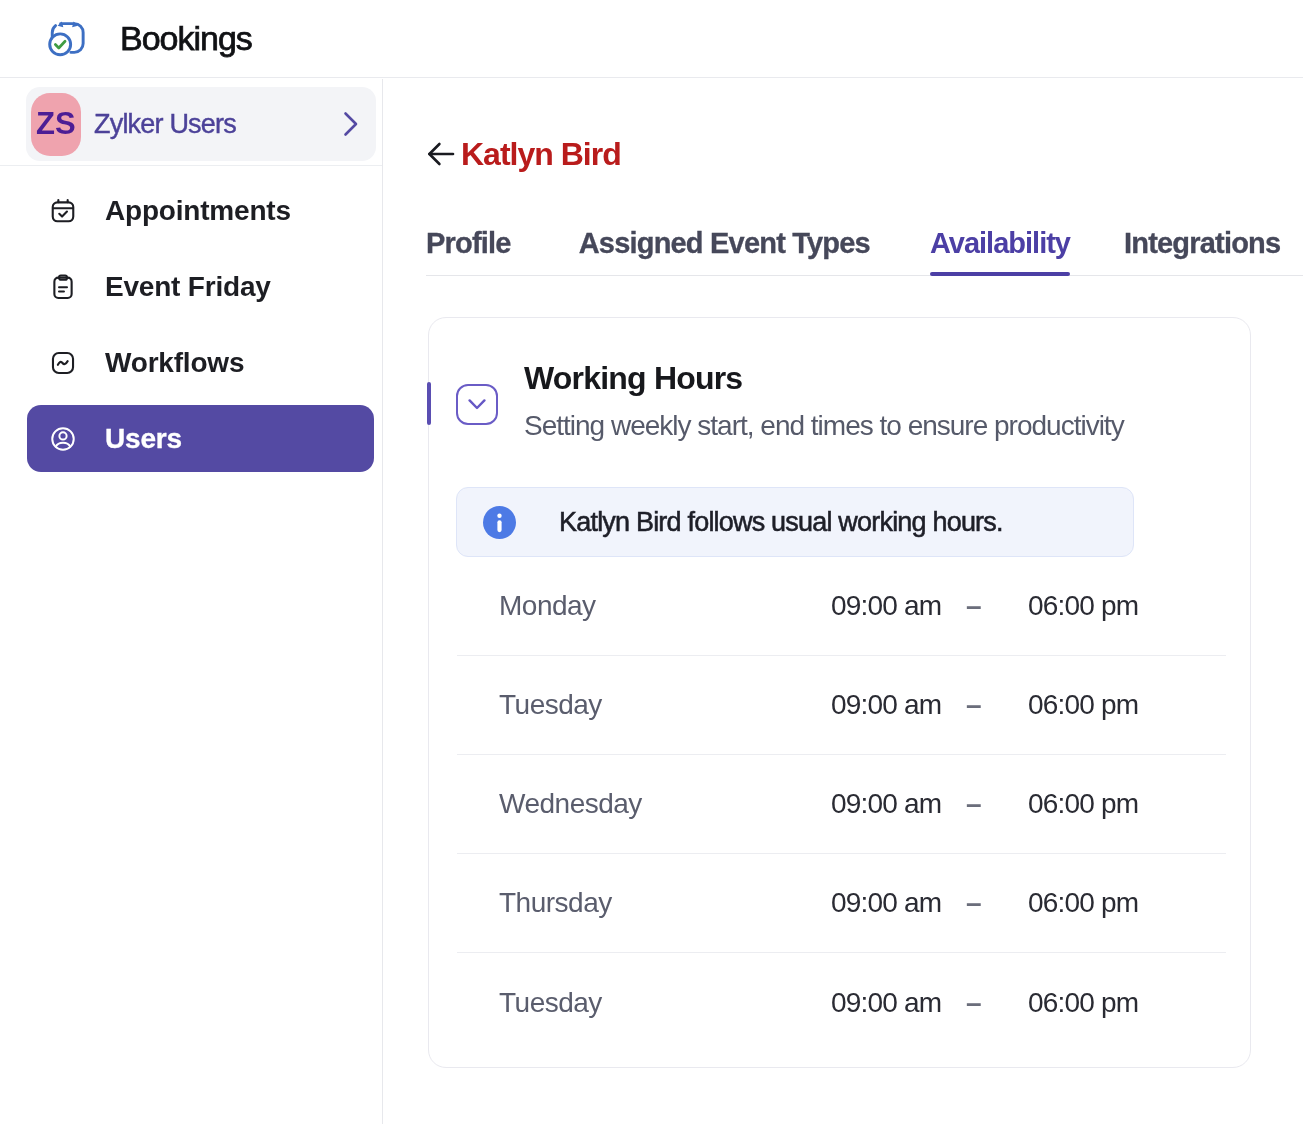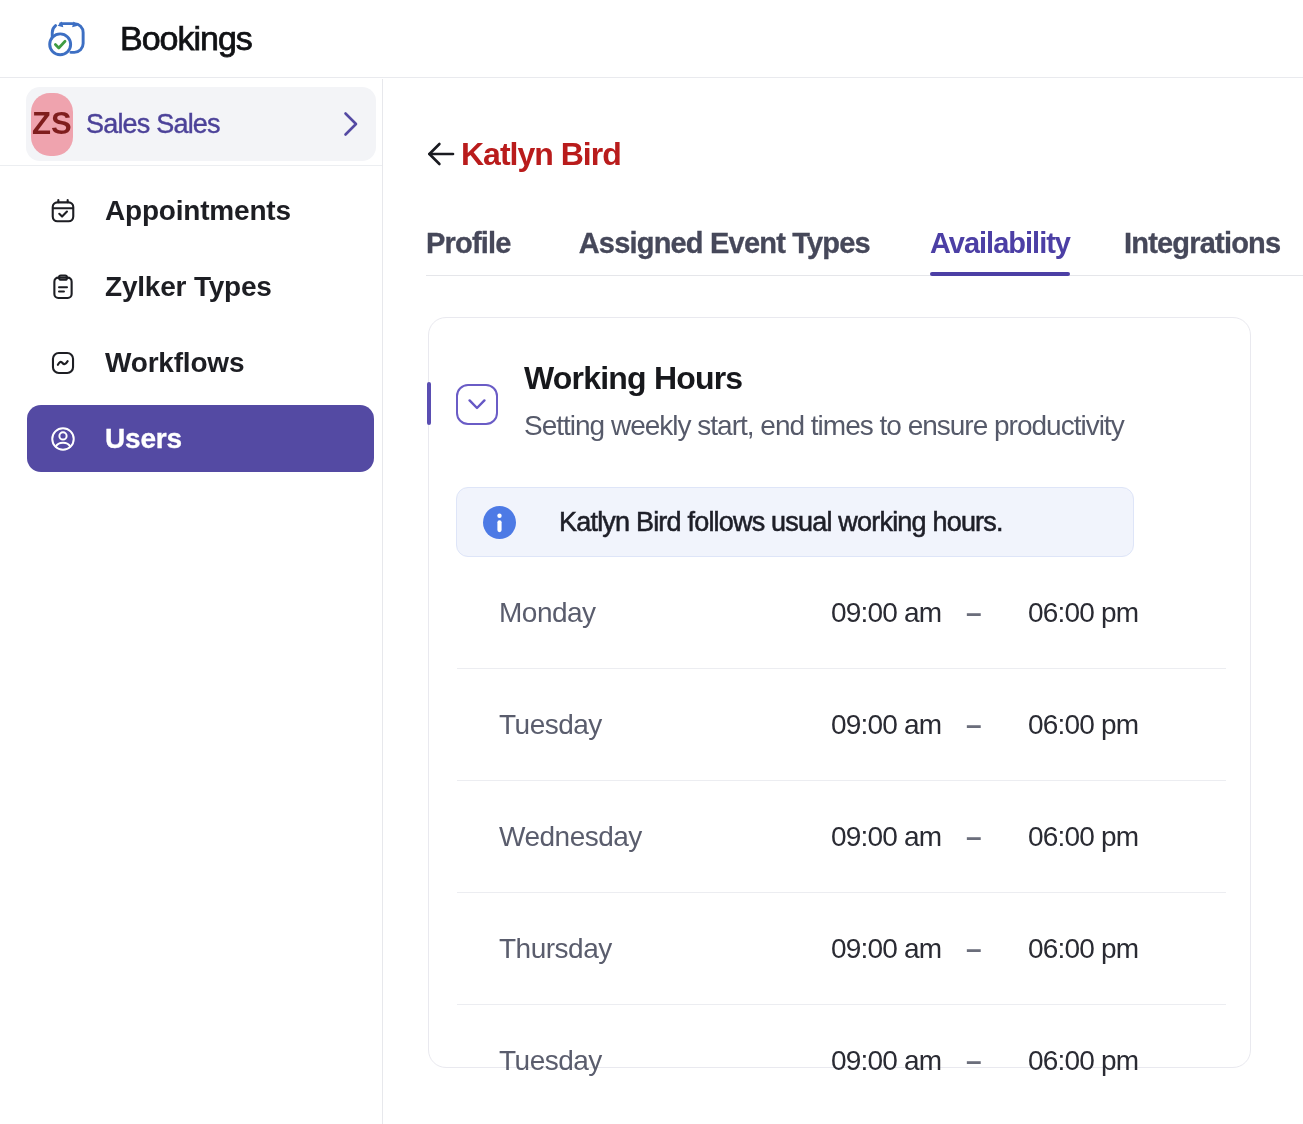--- a/index.html
+++ b/index.html
@@ -11,23 +11,23 @@
     background:#fff; border-bottom:1px solid #e9eaee; display:flex; align-items:center; }
   .logo-wrap { display:flex; align-items:center; gap:31px; padding-left:46px; }
   .logo-icon { width:43px; height:43px; display:block; }
   .logo-text { font-size:34px; font-weight:400; -webkit-text-stroke:0.75px #101114; color:#101114; letter-spacing:-1px; }
 
   
   .sidebar { position:absolute; left:0; top:79px; width:383px; height:1045px;
     background:#fff; border-right:1px solid #e7e8ec; }
   .workspace-row { position:absolute; left:26px; top:8px; width:350px; height:74px;
     background:#f3f4f7; border-radius:14px; display:flex; align-items:center; cursor:pointer; }
-  .ws-avatar { width:42px; height:63px; margin-left:5px; border-radius:19px; background:#efa3ae;
+  .ws-avatar { width:50px; height:63px; margin-left:5px; border-radius:19px; background:#efa3ae;
     display:flex; align-items:center; justify-content:center;
-    font-size:31px; font-weight:700; color:#7f1d1d; letter-spacing:0.2px; }
+    font-size:31px; font-weight:700; color:#4c1d95; letter-spacing:0.2px; }
   .ws-name { margin-left:13px; font-size:27px; font-weight:400; -webkit-text-stroke:0.4px #4c4299; color:#4c4299; flex:1; letter-spacing:-0.8px; }
   .ws-chevron { margin-right:17px; width:16px; height:26px; }
   .sidebar-divider { position:absolute; left:0; top:86px; width:100%; border-bottom:1px solid #eceef1; }
   .nav { position:absolute; left:0; top:98px; width:100%; }
   .nav-item { height:67px; margin:0 9px 9px 27px; width:347px; border-radius:14px;
     display:flex; align-items:center; padding-left:22px; cursor:pointer; }
   .nav-item .nav-icon { width:28px; height:28px; flex:0 0 28px; }
   .nav-item .nav-label { margin-left:28px; font-size:28px; font-weight:700; color:#1d1e23; letter-spacing:-0.2px; }
   .nav-item.selected { background:#544aa3; }
   .nav-item.selected .nav-label { color:#ffffff; -webkit-text-stroke:0.35px #ffffff; }
@@ -63,21 +63,21 @@
   .card-subtitle { position:absolute; left:95px; top:92px; font-size:28px; font-weight:400;
     color:#565a6a; letter-spacing:-1px; }
 
   .notice { position:absolute; left:27px; top:169px; width:678px; height:70px;
     background:#f1f4fc; border:1.5px solid #dee5f8; border-radius:12px;
     display:flex; align-items:center;gap:27px; }
   .info-icon { width:33px; height:33px; margin-left:26px; flex:0 0 33px; }
   .notice-text { margin-left:16px; font-size:27px; font-weight:400; -webkit-text-stroke:0.55px #1e1f28; color:#1e1f28; letter-spacing:-0.8px; }
 
   .schedule { position:absolute; left:28px; top:239px; width:769px; }
-  .schedule-row { height:112px; display:grid;
+  .schedule-row { height:99px; display:grid;
     grid-template-columns:332px 112px 85px auto; align-items:center; padding-left:42px; }
   .schedule-row:not(:last-child) { border-bottom:1px solid #ecedf1; }
   .day-label { font-size:28px; color:#5a5d6d; letter-spacing:-0.5px; white-space:nowrap; }
   .time-start, .time-end { font-size:28px; color:#2a2b33; letter-spacing:-0.8px; white-space:nowrap; }
   .time-sep { font-size:28px; font-weight:700; color:#6b6e7b; text-align:left; padding-left:23px; }
 </style>
 </head>
 <body>
 
 <div class="app-header">
@@ -91,21 +91,21 @@
       <path d="M9.6 28.2 l3.5 3.5 6.4 -6.9" stroke="#3f9c42" stroke-width="2.8" fill="none" stroke-linecap="round" stroke-linejoin="round"></path>
     </svg>
     <span class="logo-text">Bookings</span>
   </div>
 </div>
 
 <div class="sidebar">
 
   <div class="workspace-row">
     <div class="ws-avatar">ZS</div>
-    <div class="ws-name">Sales Sales</div>
+    <div class="ws-name">Zylker Users</div>
     <svg class="ws-chevron" viewBox="0 0 16 26" fill="none">
       <path d="M2.5 2.5 L13 13 L2.5 23.5" stroke="#544aa3" stroke-width="2.6" stroke-linecap="round" stroke-linejoin="round"></path>
     </svg>
   </div>
 
   <div class="sidebar-divider"></div>
 
   <div class="nav">
 
     <div class="nav-item">
@@ -119,21 +119,21 @@
       <span class="nav-label">Appointments</span>
     </div>
 
     <div class="nav-item">
       <svg class="nav-icon" viewBox="0 0 24 24" fill="none" stroke="#1d1e23" stroke-width="1.8" stroke-linecap="round" stroke-linejoin="round">
         <rect x="4.6" y="4" width="14.8" height="17.4" rx="3.4"></rect>
         <rect x="8.6" y="2.2" width="6.8" height="3.6" rx="1.6"></rect>
         <line x1="8.6" y1="12.2" x2="15.4" y2="12.2"></line>
         <line x1="8.6" y1="15.8" x2="12.8" y2="15.8"></line>
       </svg>
-      <span class="nav-label">Zylker Types</span>
+      <span class="nav-label">Event Friday</span>
     </div>
 
     <div class="nav-item">
       <svg class="nav-icon" viewBox="0 0 24 24" fill="none" stroke="#1d1e23" stroke-width="1.8" stroke-linecap="round" stroke-linejoin="round">
         <rect x="3.4" y="3.4" width="17.2" height="17.2" rx="5"></rect>
         <path d="M7.6 13.6 c1.4 -2.6 2.6 -3.4 4 -1.6 c1.2 1.6 2.6 1.4 4.4 -1.6"></path>
       </svg>
       <span class="nav-label">Workflows</span>
     </div>
 

